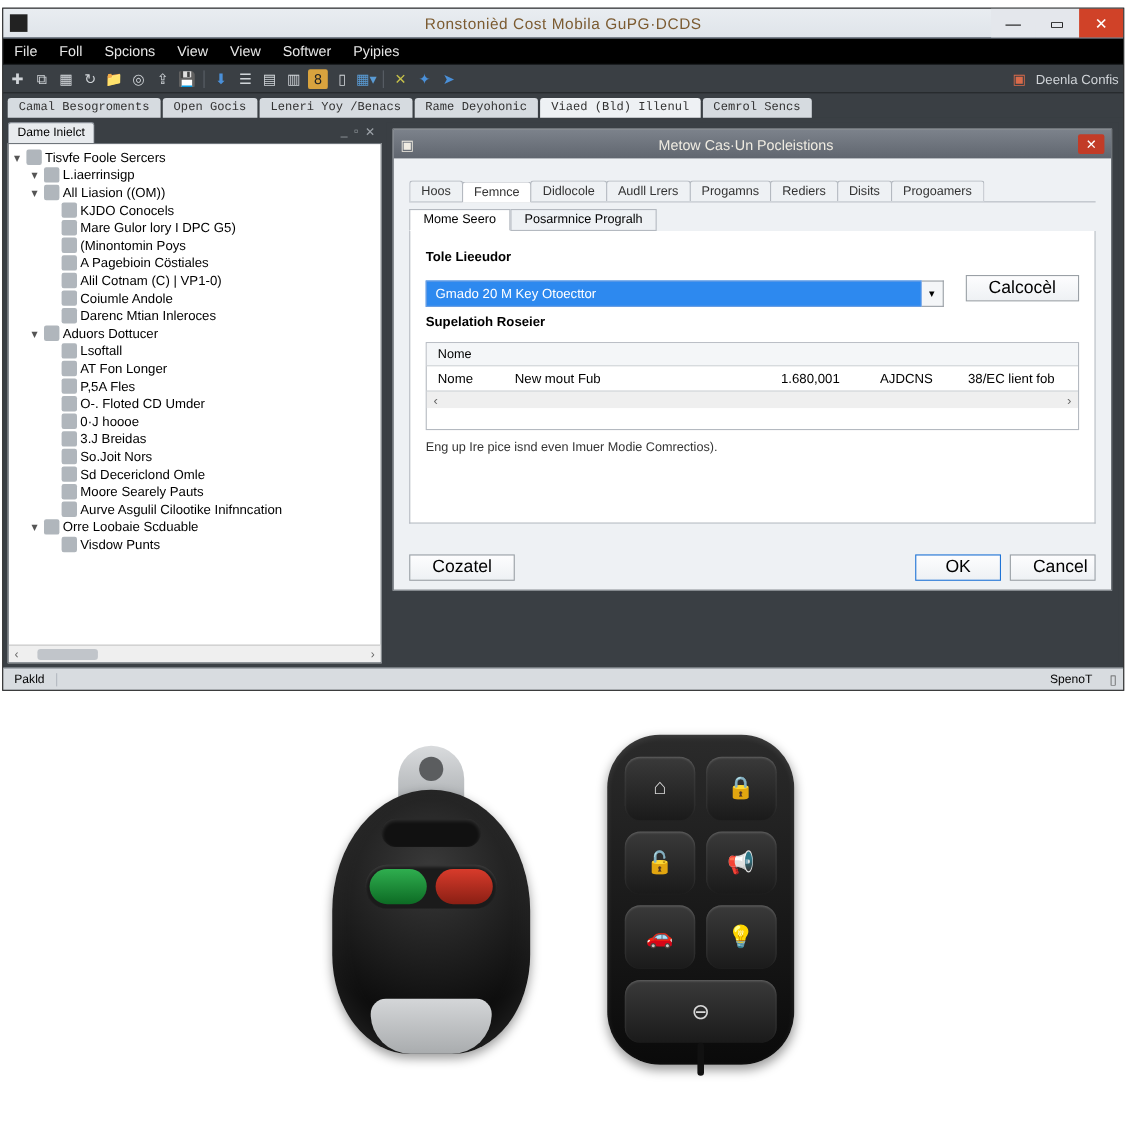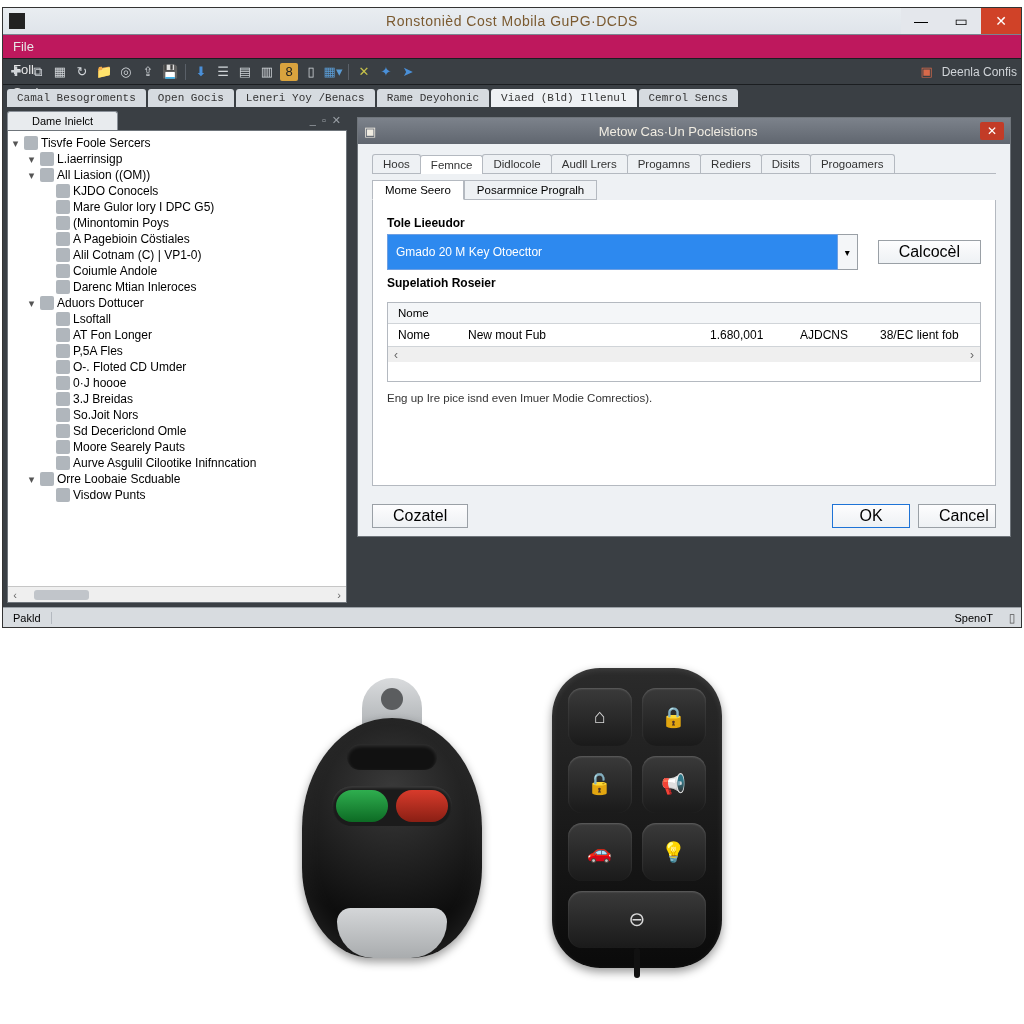--- a/index.html
+++ b/index.html
@@ -5,58 +5,58 @@
   * { box-sizing: border-box; margin: 0; padding: 0; }
   body { font-family: "Segoe UI", Tahoma, sans-serif; font-size: 12px; background: #fff; width: 1024px; height: 1024px; overflow: hidden; }
   .app-window { position: relative; width: 1020px; margin: 7px auto 0; border: 1px solid #333; background: #3a3f44; }
   .titlebar { height: 27px; display: flex; align-items: center; background: linear-gradient(#e9edf1,#dfe4ea); border-bottom: 1px solid #7a8490; position: relative; }
   .titlebar-icon { width: 16px; height: 16px; margin: 0 6px; background: #222; }
   .titlebar-title { position: absolute; left: 0; right: 0; text-align: center; color: #7b5a30; font-size: 14px; letter-spacing: .5px; pointer-events:none; }
   .win-controls { margin-left: auto; display: flex; height: 100%; }
   .win-btn { width: 40px; display:flex; align-items:center; justify-content:center; font-size:14px; cursor:pointer; }
   .win-btn.close { background:#d04228; color:#fff; }
   .win-btn.min, .win-btn.max { background:#e4e7ec; }
-  .menubar { height: 24px; display:flex; align-items:stretch; background:#be185d; color:#e6e6e6; border-bottom:1px solid #1b1e21;flex-direction:column; }
+  .menubar { height: 24px; display:flex; align-items:stretch; background:#000000; color:#e6e6e6; border-bottom:1px solid #1b1e21; }
   .menubar span { padding: 4px 10px; font-size:13px; cursor:pointer; }
   .toolbar { height:26px; display:flex; align-items:center; background:#3a3f44; border-bottom:1px solid #1b1e21; padding:0 4px; gap:4px; }
   .tb-icon { width:18px; height:18px; display:flex; align-items:center; justify-content:center; color:#d0d4d8; font-size:13px; cursor:pointer; border-radius:2px; }
   .tb-sep { width:1px; height:16px; background:#5a6068; margin:0 2px; }
   .toolbar-right { margin-left:auto; display:flex; align-items:center; gap:6px; color:#d0d4d8; }
   .doctabs { height:22px; display:flex; align-items:flex-end; background:#3a3f44; padding:0 4px; gap:2px;font-family:Liberation Mono, monospace; }
   .doctab { background:#d6dbe0; padding:3px 10px; font-size:11px; border-top-left-radius:3px; border-top-right-radius:3px; cursor:pointer; color:#333; }
   .doctab.active { background:#eef1f4; }
   .workspace { display:flex; background:#3a3f44; height:500px; }
   .left-pane { width:340px; display:flex; flex-direction:column; margin:4px; }
-  .pane-tab { background:#e8ebee; padding:3px 24px; font-size:11px; border:1px solid #8a9098; border-bottom:none; width:fit-content; border-top-left-radius:3px; border-top-right-radius:3px; }
+  .pane-tab { background:#e8ebee; padding:3px 8px; font-size:11px; border:1px solid #8a9098; border-bottom:none; width:fit-content; border-top-left-radius:3px; border-top-right-radius:3px; }
   .pane-header-ctl { display:flex; gap:6px; margin-left:auto; font-size:11px; color:#9aa0a6; padding:3px 6px; }
   .pane-tabrow { display:flex; align-items:flex-end; }
   .tree-container { background:#fff; border:1px solid #6f757b; flex:1; overflow:auto; font-size:12px; padding:4px 2px; position:relative; }
   .tree ul { list-style:none; padding-left:16px; }
   .tree li { padding:1px 0; white-space:nowrap; display:flex; align-items:center; gap:3px; }
   .tree li > span.exp { width:11px; text-align:center; font-size:11px; color:#555; cursor:pointer; }
   .tree li > span.ico { width:14px; height:14px; display:inline-block; background:#b0b6bc; border-radius:2px; }
   .tree-scroll { position:absolute; bottom:0; left:0; right:0; height:16px; background:#efefef; border-top:1px solid #c6c6c6; display:flex; align-items:center; }
   .tree-scroll .thumb { width:55px; height:10px; background:#c1c5ca; margin-left:12px; border-radius:3px; }
   .tree-scroll .arrow { width:14px; text-align:center; color:#666; font-size:11px; }
   .right-pane { flex:1; margin:4px 4px 4px 0; background:#3a3f44; }
   .dialog { margin:6px; border:1px solid #6f757b; background:#eef1f4; height:420px; display:flex; flex-direction:column; }
   .dlg-title { height:26px; background:linear-gradient(#7c828b,#60666f); display:flex; align-items:center; color:#f0ece2; font-size:13px; padding:0 6px; }
   .dlg-title-center { flex:1; text-align:center; }
   .dlg-close { width:24px; height:18px; background:#c23b27; color:#fff; display:flex; align-items:center; justify-content:center; font-size:12px; cursor:pointer; border-radius:2px; }
-  .dlg-body { flex:1; padding:10px 14px; display:flex; flex-direction:column; }
+  .dlg-body { flex:1; padding:20px 14px; display:flex; flex-direction:column; }
   .dlg-tabs { display:flex; gap:0; border-bottom:1px solid #b4b9c0; }
   .dlg-tab { padding:3px 10px; font-size:11.5px; background:#eef1f4; border:1px solid #b4b9c0; border-bottom:none; margin-right:-1px; color:#333; cursor:pointer; border-top-left-radius:3px; border-top-right-radius:3px; }
   .dlg-tab.active { background:#fff; position:relative; top:1px; }
   .subtab-row { display:flex; gap:0; margin-top:6px; }
   .subtab { padding:3px 12px; font-size:11.5px; border:1px solid #b4b9c0; background:#eef1f4; cursor:pointer; }
   .subtab.active { background:#fff; border-bottom-color:#fff; }
   .form-area { background:#fff; border:1px solid #b4b9c0; border-top:none; padding:10px 14px 0; flex:1; display:flex; flex-direction:column; }
   .field-label { font-weight:bold; font-size:12px; margin:6px 0 4px; }
   .combo-row { display:flex; gap:20px; align-items:center; }
-  .combo { flex:1; display:flex; height:36px; }
+  .combo { flex:1; display:flex; height:24px;margin-top:11px; }
   .combo-input { flex:1; border:1px solid #6e9fe2; background:#2d89ef; color:#fff; padding:0 8px; display:flex; align-items:center; font-size:12px; }
   .combo-btn { width:20px; border:1px solid #9aa0a6; border-left:none; background:#f4f6f8; display:flex; align-items:center; justify-content:center; font-size:10px; cursor:pointer; }
   .btn { height:24px; padding:0 20px; border:1px solid #9aa0a6; background:linear-gradient(#fdfdfe,#eef1f4); cursor:pointer; font-size:16px; }
   .btn.primary { border:1px solid #1e73d6; }
   .listv { margin-top:8px; border:1px solid #b4b9c0; height:80px; }
   .listv-head { display:flex; background:#f4f6f8; border-bottom:1px solid #d0d4d8; font-size:11.5px; }
   .listv-head div, .listv-row div { padding:4px 10px; }
   .lv-c1 { width:70px; } .lv-c2 { flex:1; } .lv-c3 { width:90px; } .lv-c4 { width:80px; } .lv-c5 { width:110px; }
   .listv-row { display:flex; font-size:12px; }
   .listv-hscroll { height:16px; display:flex; background:#efefef; align-items:center; border-top:1px solid #d0d4d8; }

